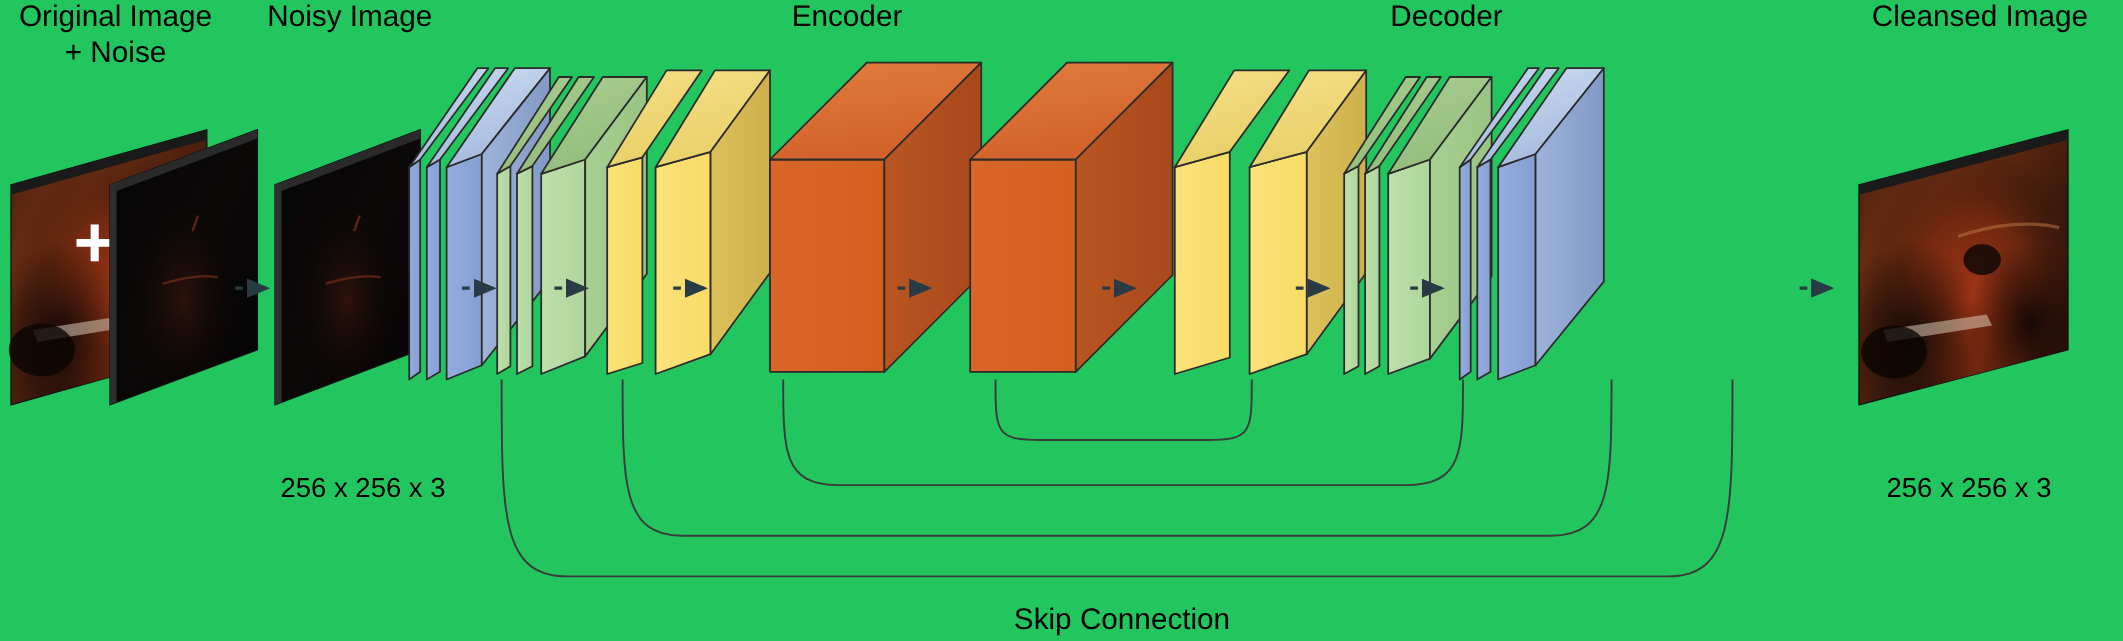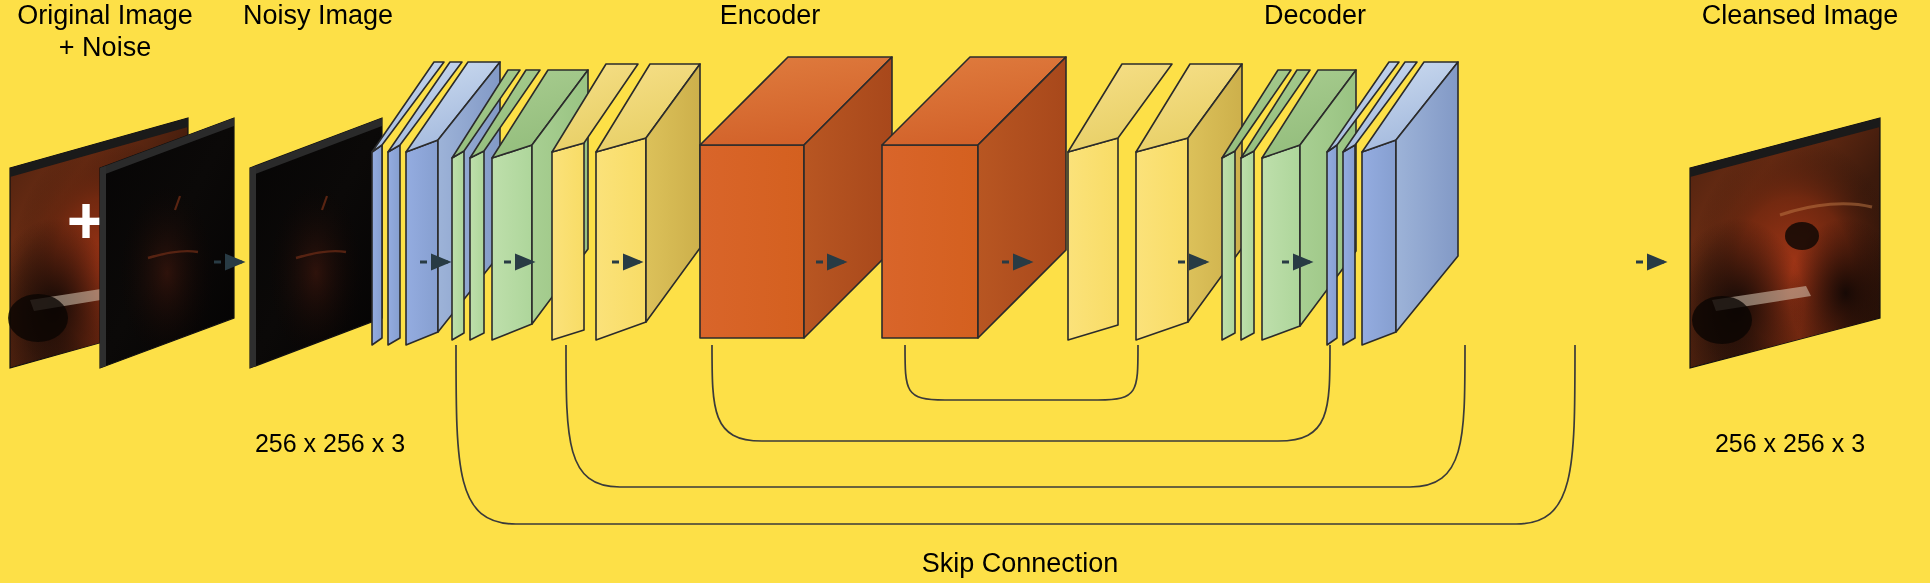--- a/index.html
+++ b/index.html
@@ -11,21 +11,21 @@
     width: 1930px;
     height: 583px;
     font-family: "Liberation Sans", sans-serif;
     overflow: hidden;
     position: relative;
   }
   #stage {
     position: relative;
     width: 1930px;
     height: 583px;
-    background: #fde047;
+    background: #22c55e;
   }
   #diagram {
     position: absolute;
     left: 0;
     top: 0;
     width: 1930px;
     height: 583px;
     display: block;
   }
   .hdr {

